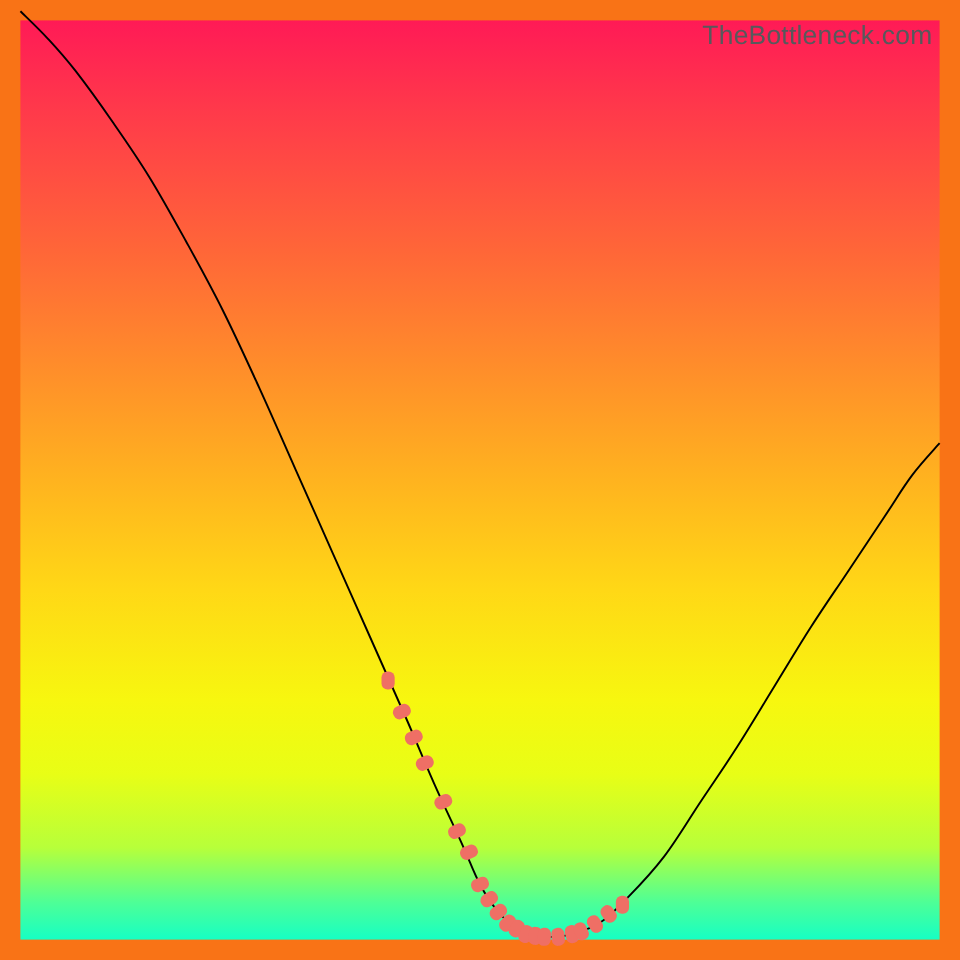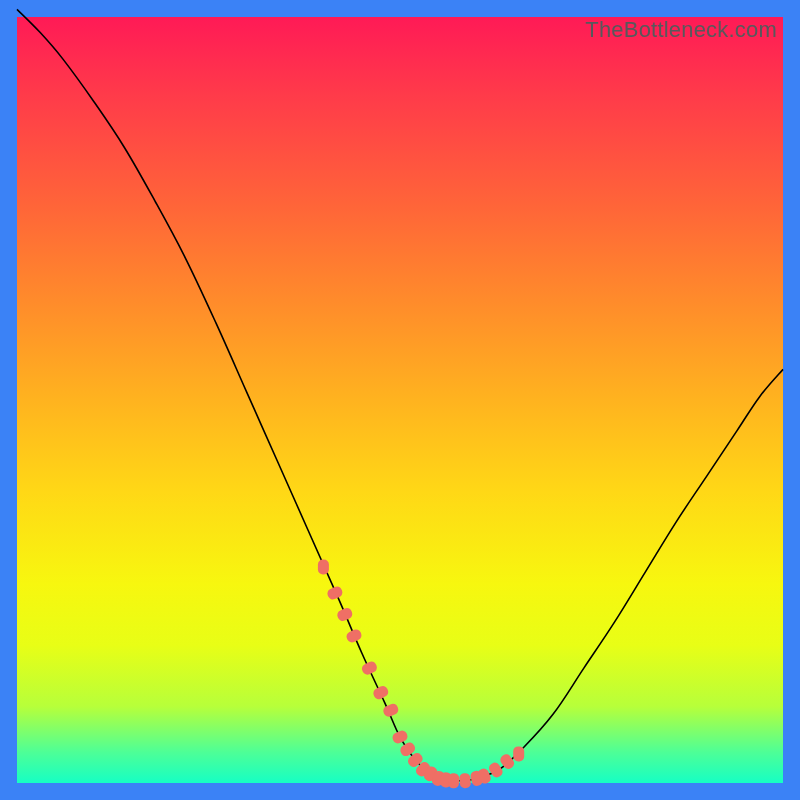--- a/index.html
+++ b/index.html
@@ -1,21 +1,21 @@
 <!DOCTYPE html>
 <html><head>
 <meta charset="utf-8">
 <style>
   * { margin: 0; padding: 0; box-sizing: border-box; }
   html, body { width: 800px; height: 800px; overflow: hidden; background: #000; }
   .frame {
     position: relative;
     width: 800px;
     height: 800px;
-    background: #3b82f6;
+    background: #f97316;
   }
   .plot-area {
     position: absolute;
     left: 17px;
     top: 17px;
     width: 766px;
     height: 766px;
     background: linear-gradient(to bottom,
       #ff1a56 0%,
       #ff3a4a 10%,

